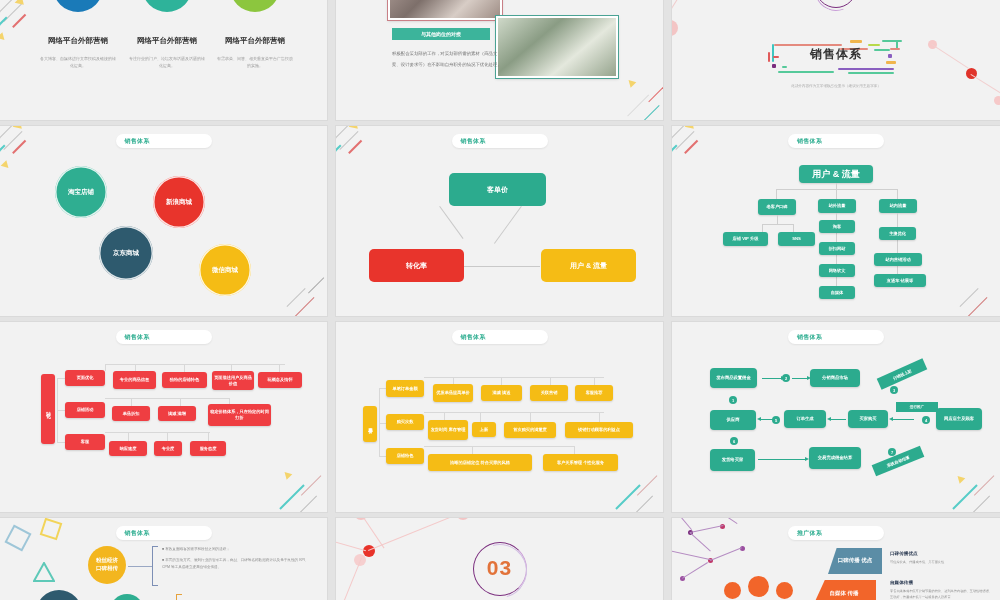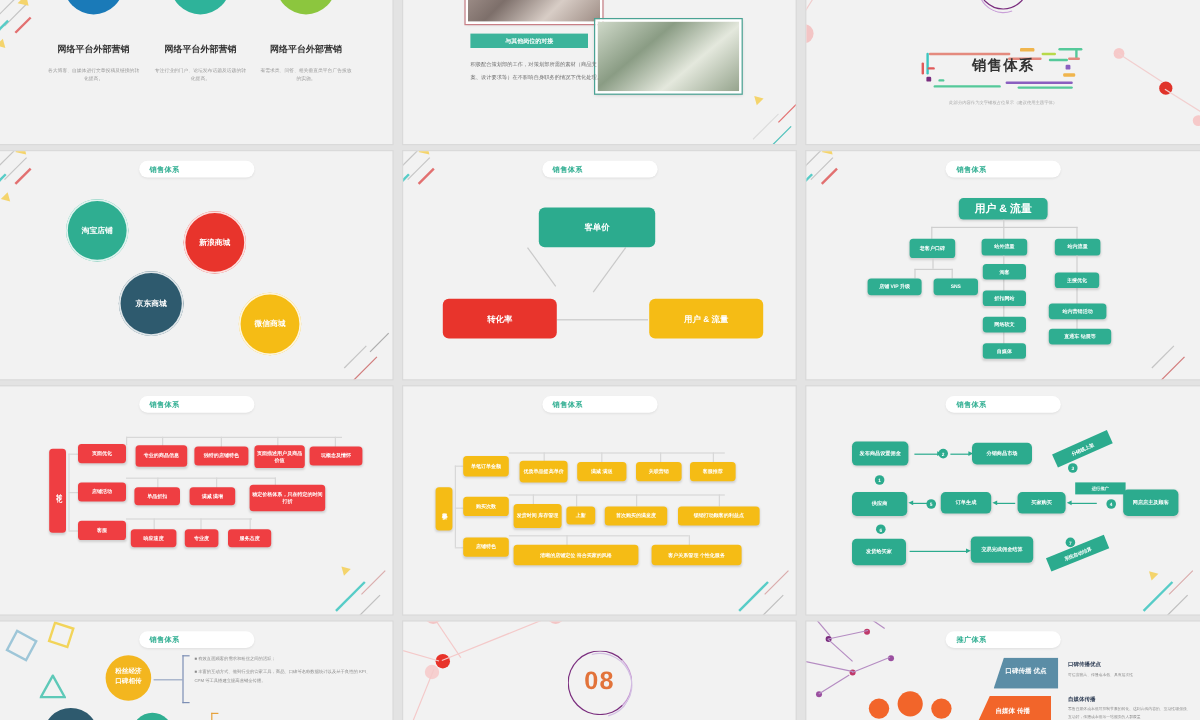--- a/index.html
+++ b/index.html
@@ -441,21 +441,21 @@
       <div class="d" style="left:46px;top:66px;width:12px;height:12px;background:#f6cfcf"></div>
 
       <div class="ln" style="left:53px;top:25px;width:42px;background:#f4c9c9;transform:rotate(56deg)"></div>
       <div class="ln" style="left:8px;top:48px;width:52px;background:#f4c9c9;transform:rotate(16deg)"></div>
       <div class="ln" style="left:60px;top:62px;width:94px;background:#f4c9c9;transform:rotate(-22deg)"></div>
       <div class="ln" style="left:54px;top:70px;width:62px;background:#f4c9c9;transform:rotate(112deg)"></div>
 
     </div>
     <div style="position:absolute;left:50%;top:24px;transform:translateX(-50%);width:52px;height:52px;border-radius:50%;border:1.6px solid #7a2d7e;border-right-color:#c89ad4"></div>
     <div style="position:absolute;left:50%;top:26px;transform:translateX(-50%) rotate(30deg);width:52px;height:52px;border-radius:50%;border:1.6px solid #d3c0e3;border-bottom-color:transparent;border-left-color:transparent"></div>
-    <div style="position:absolute;left:50%;top:38px;transform:translateX(-50%);font-size:21px;font-weight:bold;color:#e2733a;letter-spacing:1px">08</div>
+    <div style="position:absolute;left:50%;top:38px;transform:translateX(-50%);font-size:21px;font-weight:bold;color:#e2733a;letter-spacing:1px">03</div>
   </div>
 
   <div class="slide s12">
     <div class="pill">推广体系</div>
     <div class="dotnet" style="left:-18px;top:-22px;width:130px;height:110px">
 
       <div class="d" style="left:34px;top:34px;width:5px;height:5px;background:#7a2d7e"></div>
       <div class="d" style="left:66px;top:28px;width:5px;height:5px;background:#c0396a"></div>
 
       <div class="d" style="left:54px;top:62px;width:5px;height:5px;background:#c0396a"></div>

